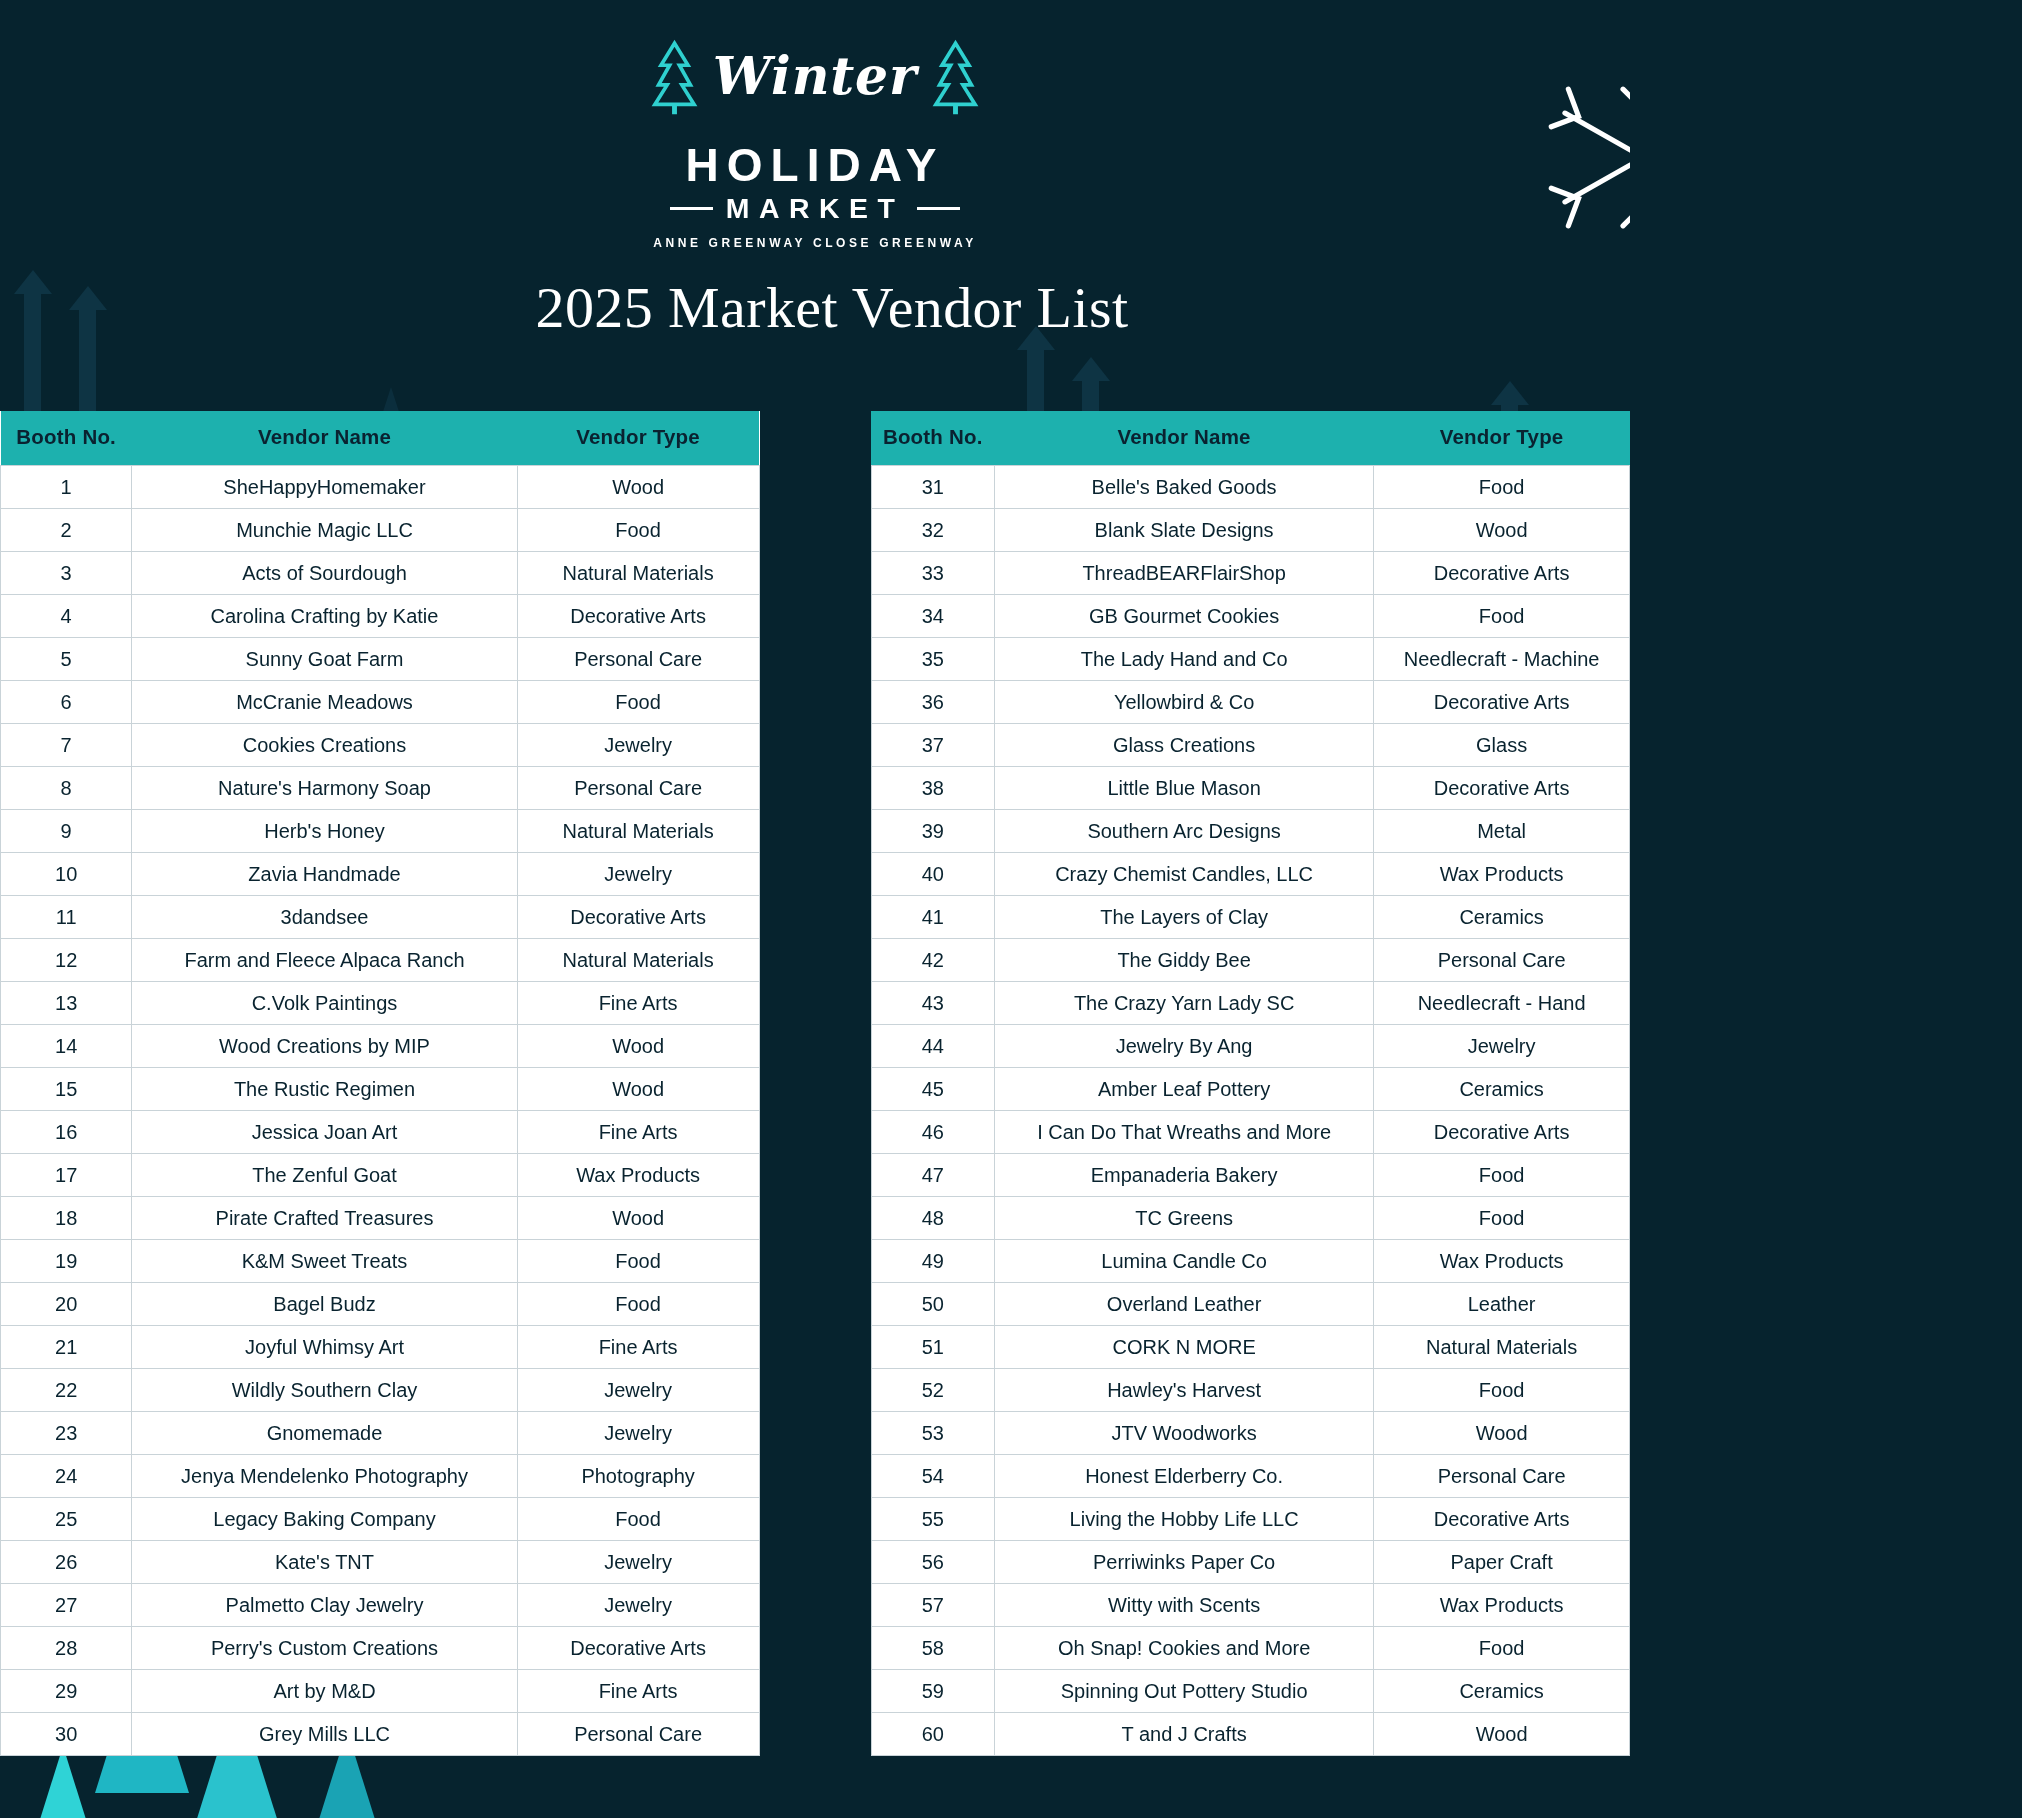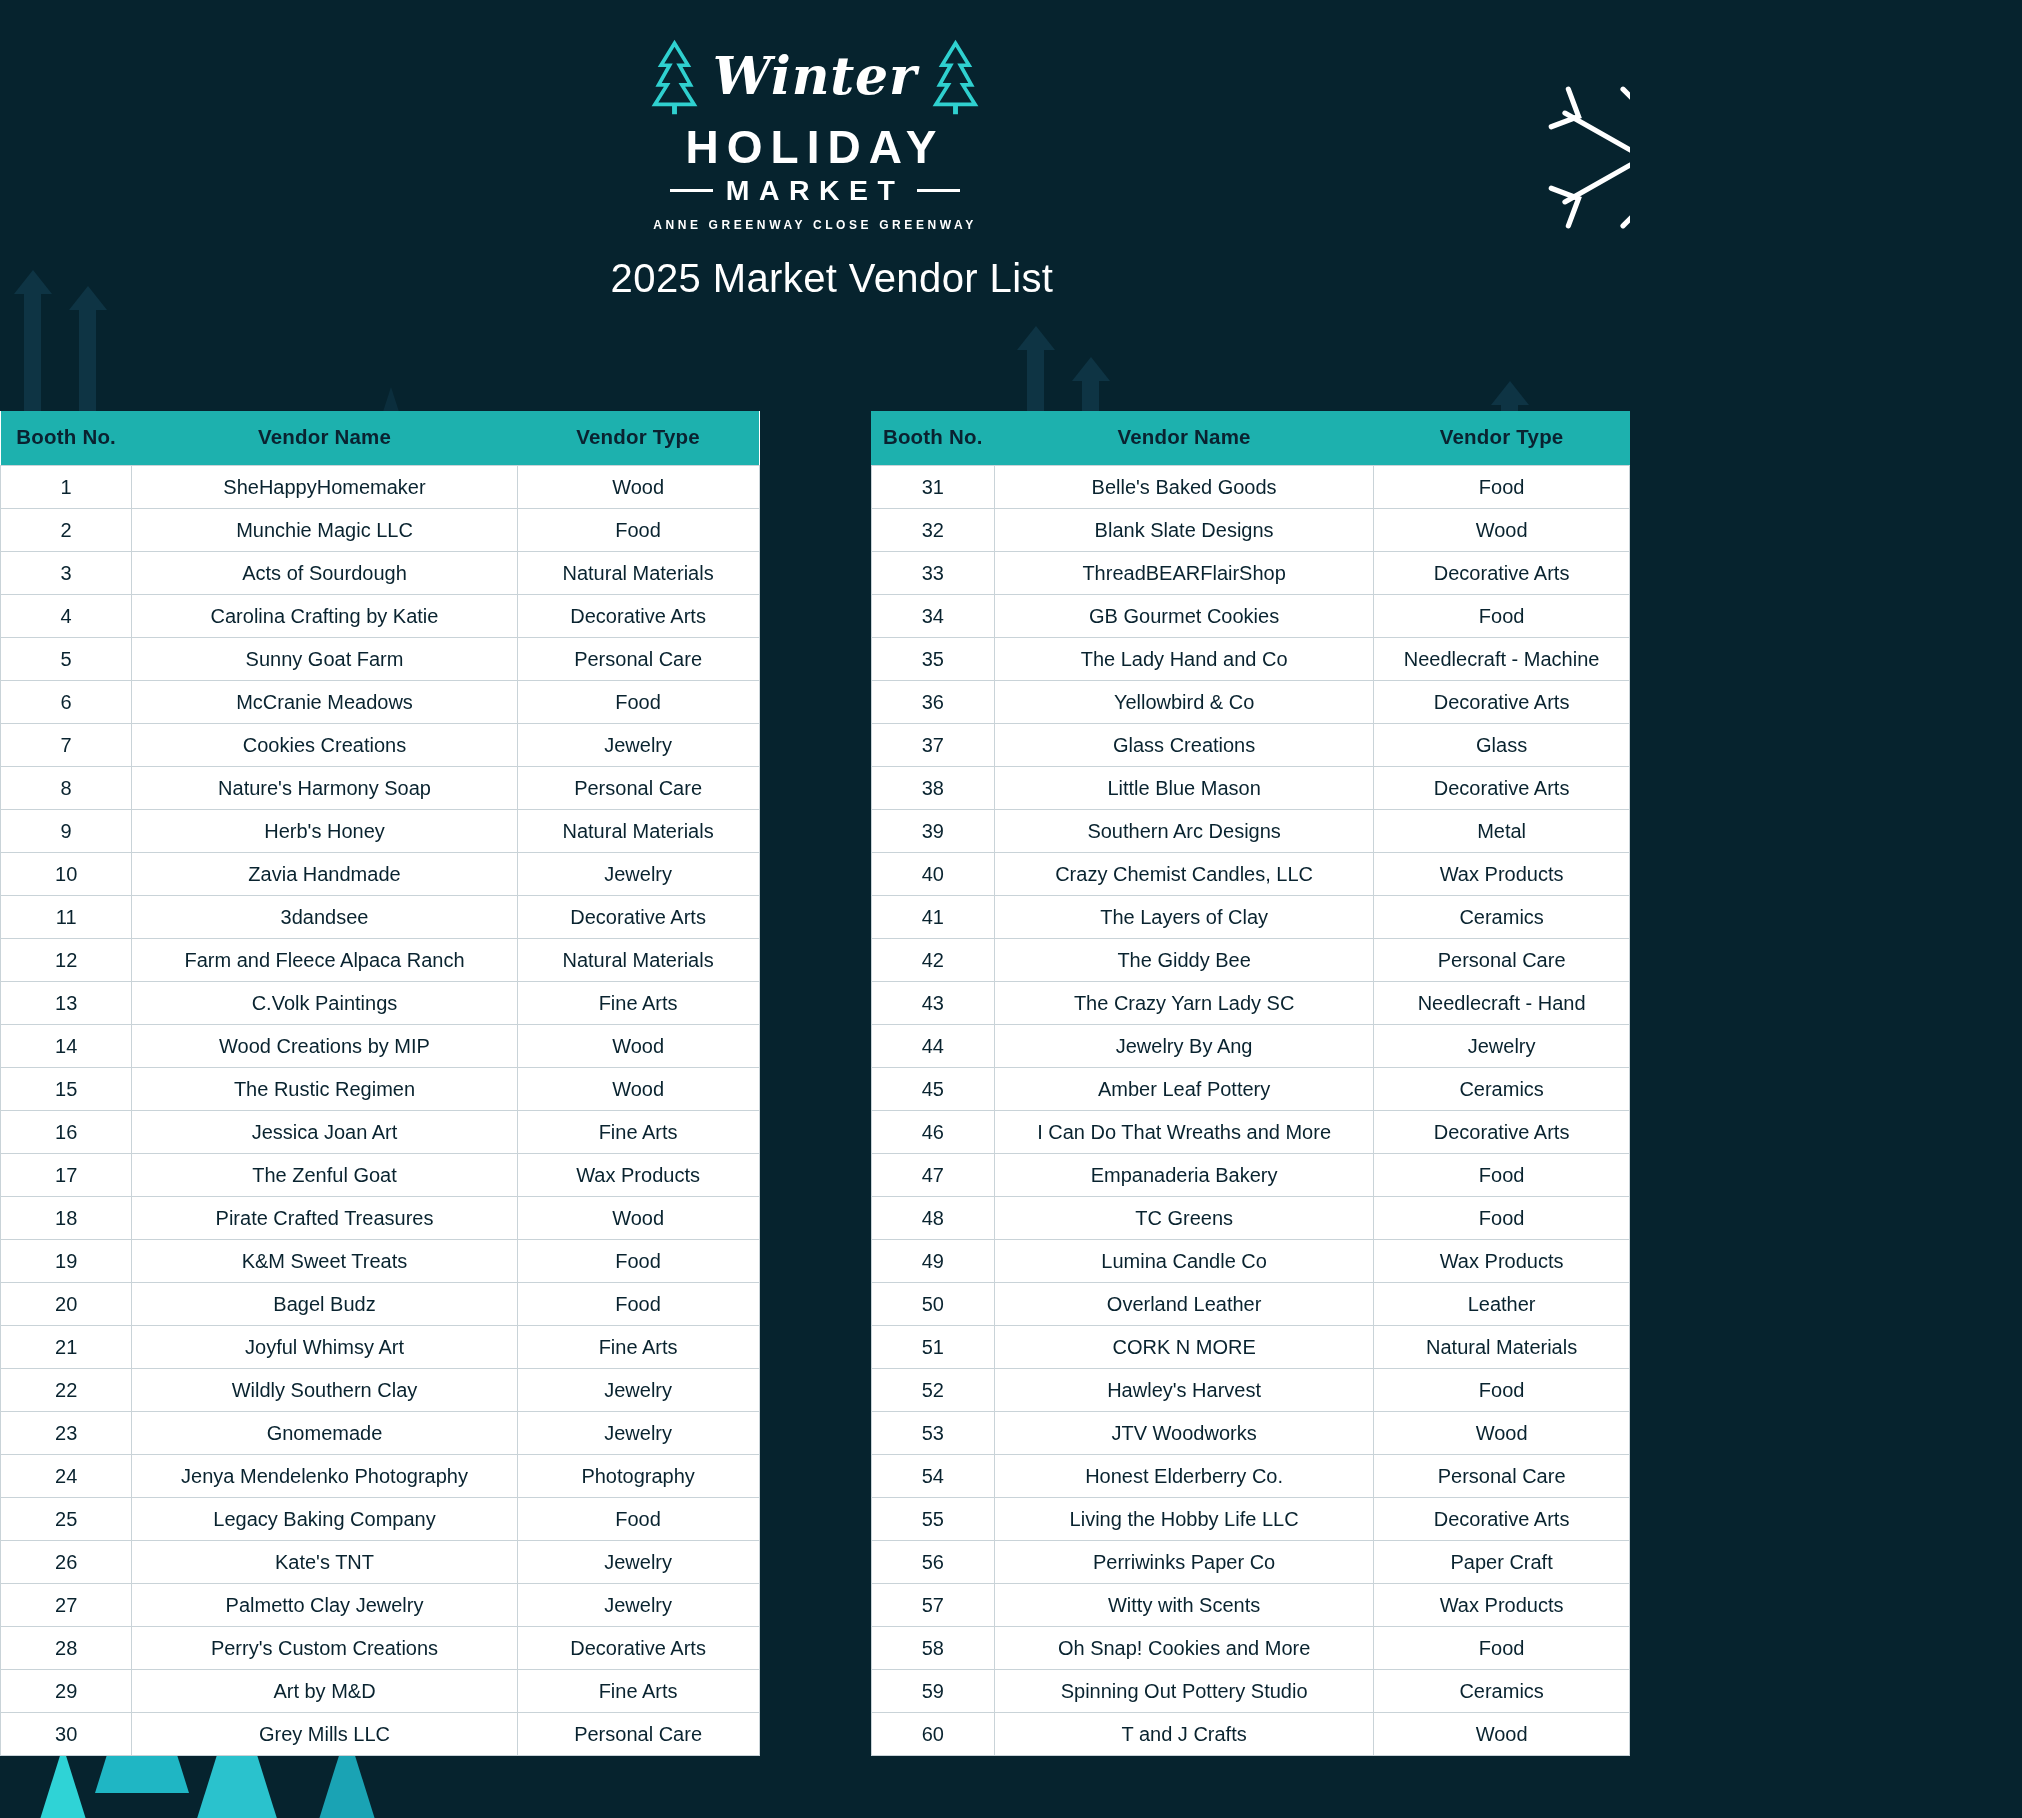--- a/index.html
+++ b/index.html
@@ -60,43 +60,43 @@
     font-family: "DejaVu Serif", serif;
     font-style: italic;
     font-weight: bold;
     font-size: 52px;
     color: #ffffff;
     letter-spacing: 0.8px;
     line-height: 1;
     padding-bottom: 6.3px;
   }
   .logo-holiday {
-    margin-top: 0;
+    margin-top: 18px;
     font-family: "Liberation Sans", sans-serif;
     font-size: 46px;
     font-weight: bold;
     color: #ffffff;
     letter-spacing: 8px;
     display: flex; align-items: center; gap: 6.3px;
   }
   .logo-market-row {
     display: flex; align-items: center; gap: 12.6px;
   }
   .rule { width: 43px; height: 2.4px; background: #ffffff; }
   .logo-market {
     font-size: 28.4px; font-weight: bold; color: #ffffff; letter-spacing: 9.5px;
   }
   .logo-sub {
     margin-top: 11px;
     font-size: 12px; letter-spacing: 3.6px; color: #ffffff; font-weight: bold;
   }
   .page-title {
     margin-top: 24px;
-    font-family: Liberation Sans, sans-serif;
-    font-size: 40px;
+    font-family: Liberation Serif, serif;
+    font-size: 58px;
     color: #ffffff;
     font-weight: 400;
     letter-spacing: 0.4px;
     margin-left: 34px;
   }
 
   
   .snowflake { position: absolute; left: 1541px; top: 55px; }
   .snow-small-1 { position: absolute; left: 1782px; top: 201px; }
   .snow-small-2 { position: absolute; left: 1750px; top: 280px; }

